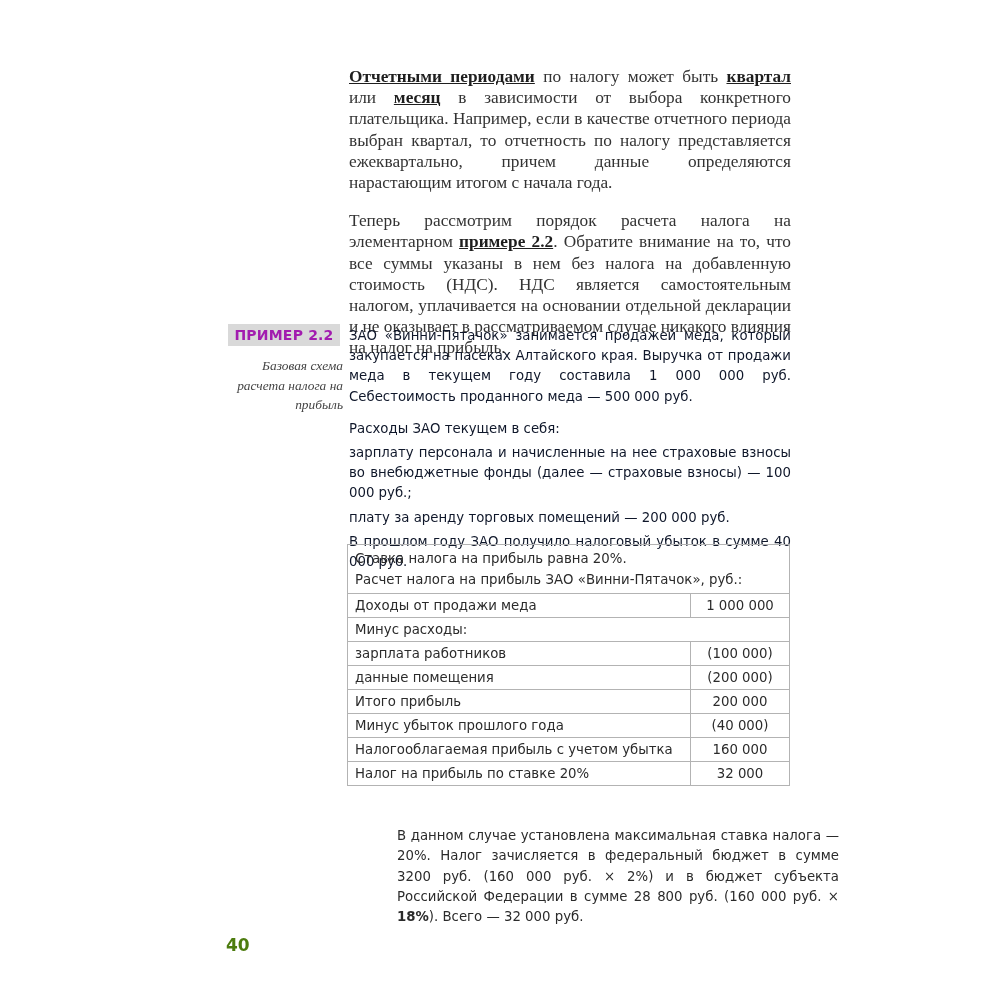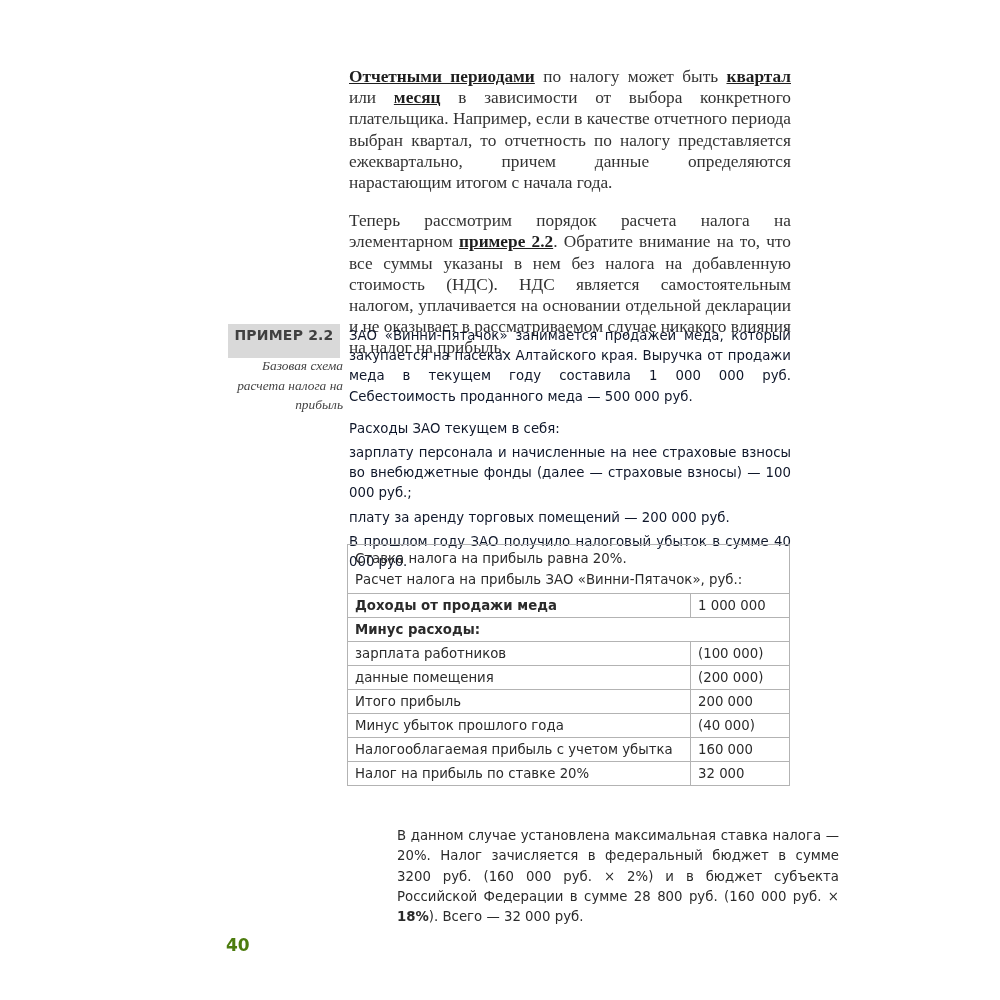--- a/index.html
+++ b/index.html
@@ -4,32 +4,32 @@
 <style>
   html, body { margin:0; padding:0; background:#ffffff; }
   body { width:1000px; height:1000px; position:relative; overflow:hidden; color:#2b2b2b; }
   .serif { font-family: "Liberation Serif", "DejaVu Serif", serif; }
   .sans  { font-family: "DejaVu Sans", "Liberation Sans", sans-serif; }
 
   .intro { position:absolute; left:349px; top:66px; width:442px; font-size:17.3px; line-height:21.2px; text-align:justify; color:#333; }
   .intro p { margin:0 0 17px 0; }
   .intro b { color:#1e1e1e;text-decoration:underline; }
 
-  .ex-tag { position:absolute; left:228px; top:324px; width:112px; height:34px; background:#d9d9d9; font-size:14px; font-weight:bold; text-align:center; line-height:22px; color:#404040; letter-spacing:0.2px; }
+  .ex-tag { position:absolute; left:228px; top:324px; width:112px; height:22px; background:#d9d9d9; font-size:14px; font-weight:bold; text-align:center; line-height:22px; color:#a21caf; letter-spacing:0.2px; }
   .ex-caption { position:absolute; left:228px; top:356px; width:115px; font-size:13.4px; font-style:italic; line-height:19.5px; color:#444;text-align:right; }
 
   .ex-body { position:absolute; left:349px; top:326px; width:442px; font-size:13.3px; line-height:20.2px; color:#0f172a; text-align:justify; }
   .ex-body p { margin:0 0 4px 0; }
   .ex-body p.gap { margin-bottom:12px; }
 
   table.calc { position:absolute; left:347px; top:544px; width:443px; border-collapse:collapse; font-size:13.3px; color:#2b2b2b;padding-left:44px; }
   table.calc td { border:1.5px solid #b3b3b3; padding:0 7px; height:23px; vertical-align:middle; }
-  table.calc td.val { width:84px; }
+  table.calc td.val { width:84px;text-align:center; }
   table.calc td.head { padding:4px 7px 3px 7px; line-height:20.5px; }
-  table.calc .bold { font-weight:bold;margin-left:35px; }
+  table.calc .bold { font-weight:normal;margin-left:35px; }
 
   .conclusion { position:absolute; left:349px; top:826px; width:442px; font-size:13.3px; line-height:20.3px; text-align:justify; color:#2b2b2b;margin-left:48px; }
   .page-num { position:absolute; left:226px; top:935px; font-size:17px; font-weight:bold; color:#4d7c0f; }
 </style>
 </head>
 <body>
 
 <div class="intro serif">
   <p><b>Отчетными периодами</b><span> по налогу может быть </span><b>квартал</b><span> или </span><b>месяц</b><span> в зависимости от выбора конкретного плательщика. Например, если в качестве отчетного периода выбран квартал, то отчетность по налогу представляется ежеквартально, причем данные определяются нарастающим итогом с начала года.</span></p>
   <p><span>Теперь рассмотрим порядок расчета налога на элементарном </span><b>примере 2.2</b><span>. Обратите внимание на то, что все суммы указаны в нем без налога на добавленную стоимость (НДС). НДС является самостоятельным налогом, уплачивается на основании отдельной декларации и не оказывает в рассматриваемом случае никакого влияния на налог на прибыль.</span></p>

